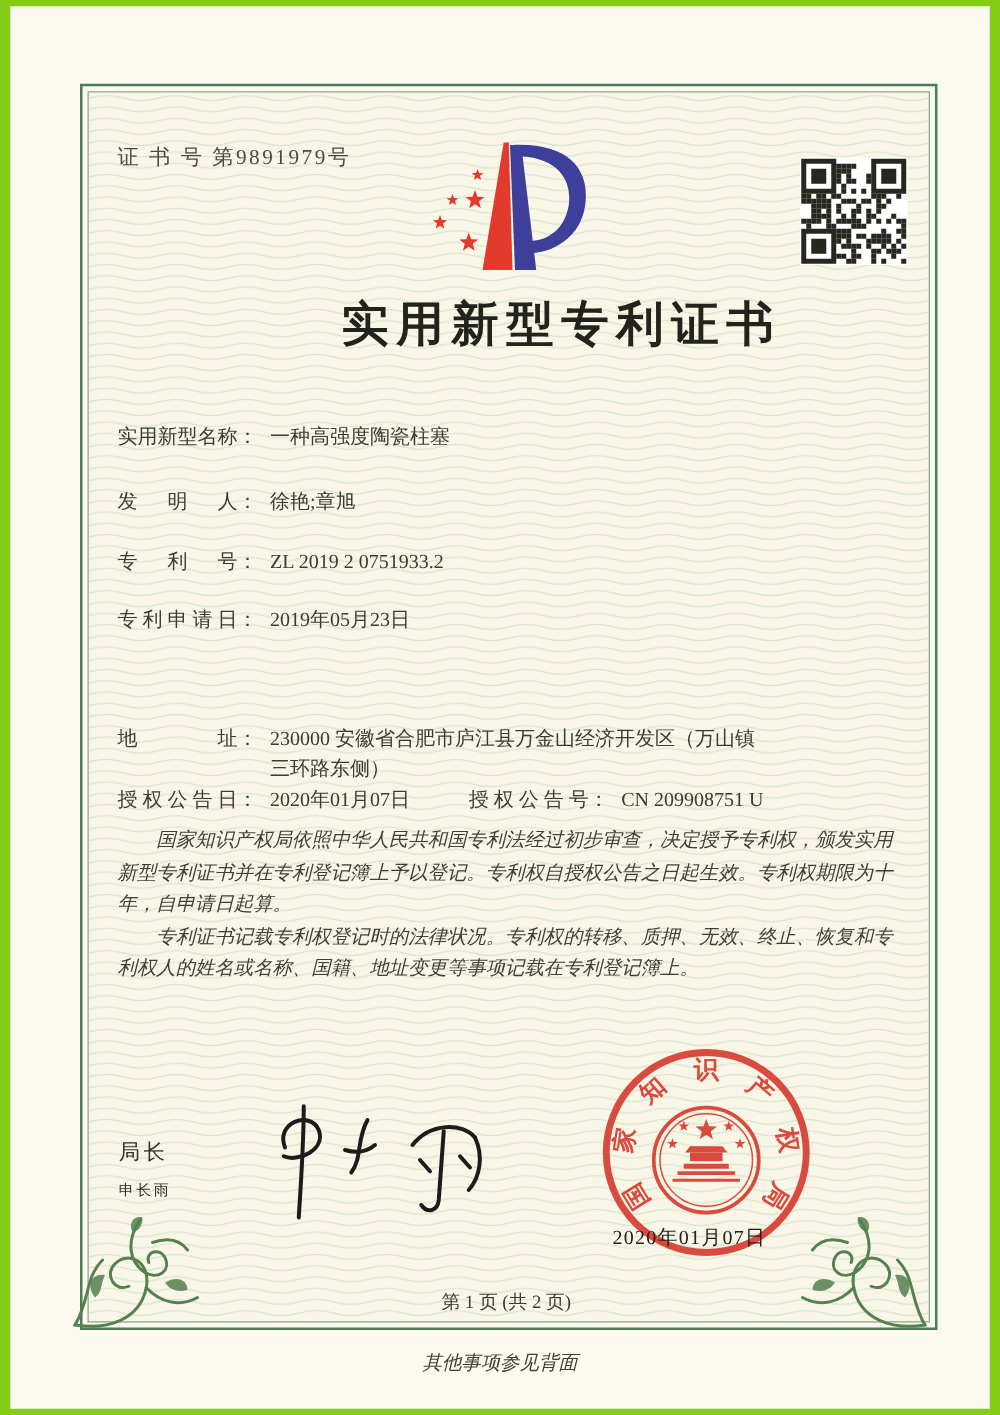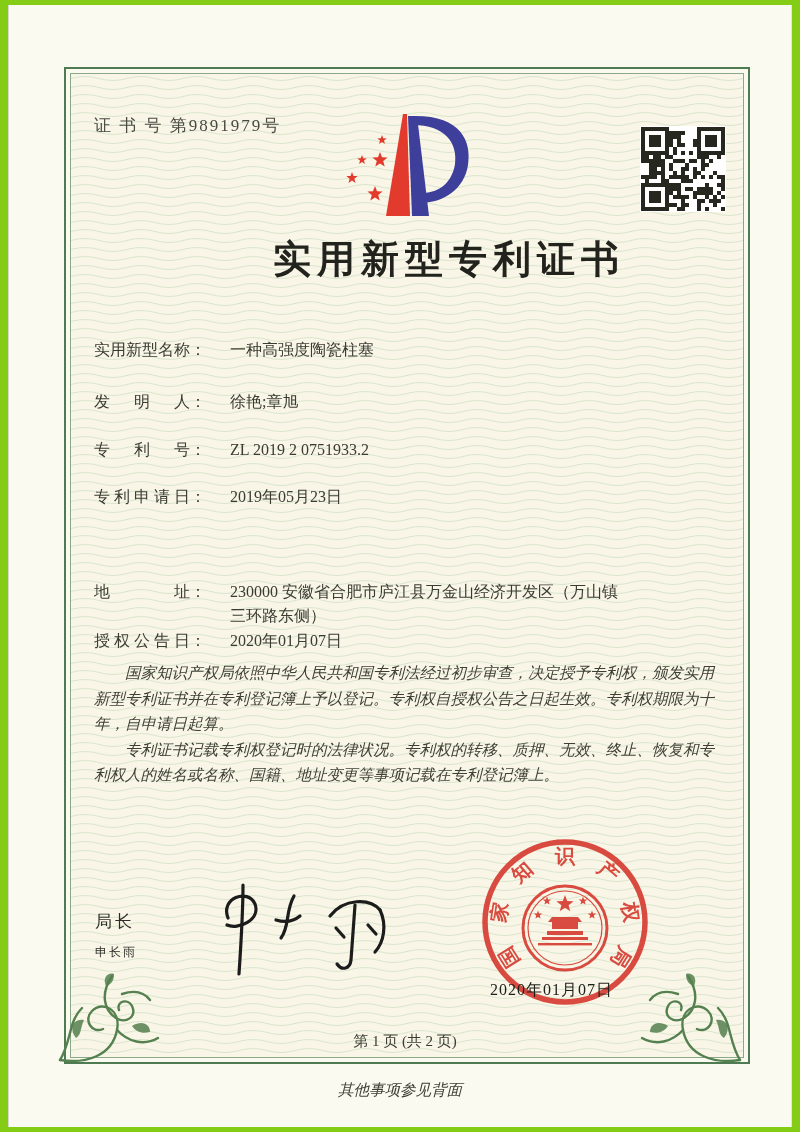--- a/index.html
+++ b/index.html
@@ -13,21 +13,21 @@
   #frame-inner{position:absolute;left:4px;top:4px;right:4px;bottom:4px;
                border:1px solid #8aa986;background:#f9f6e7;}
   #waves-svg{position:absolute;left:0;top:0;width:100%;height:100%;}
   .abs{position:absolute;}
   #cert-number{left:94px;top:114px;font-size:17px;letter-spacing:2px;color:#4a4a42;}
   #title{left:64px;top:234px;width:682px;text-align:center;font-size:38px;font-weight:bold;
          letter-spacing:6px;color:#23231e;margin-left:44px;}
   .field-row{left:94px;width:640px;font-size:16px;line-height:1.5;color:#3b3b32;}
   .lbl{display:inline-block;width:96px;text-align:justify;text-align-last:justify;vertical-align:top;}
   .colon{display:inline-block;vertical-align:top;}
-  .val{display:inline-block;vertical-align:top;margin-left:20px;white-space:pre-line;max-width:505px;}
+  .val{display:inline-block;vertical-align:top;margin-left:6px;white-space:pre-line;max-width:505px;}
   #grant-row .val{max-width:170px;}
   #grant-no-group{position:absolute;left:281px;top:0;}
   .para-wrap{left:94px;top:660px;width:624px;font-size:15.5px;line-height:25.5px;
              font-style:italic;color:#3f3f35;}
   .para-wrap p{margin:0;text-indent:2em;}
   #signer-title{left:95px;top:910px;font-size:17px;letter-spacing:3px;color:#2e2e28;}
   #signer-name{left:95px;top:944px;font-size:12px;letter-spacing:2px;color:#2e2e28;}
   #signature-svg{left:212px;top:880px;}
   #seal-svg{left:458px;top:828px;}
   #seal-date{left:490px;top:980px;font-size:16px;letter-spacing:1px;color:#1e1e1a;z-index:5;}
@@ -243,20 +243,24 @@
     <span class="val">2019年05月23日</span>
   </div>
   <div class="abs field-row" style="top:580px">
     <span class="lbl">地址</span><span class="colon">：</span>
     <span class="val">230000 安徽省合肥市庐江县万金山经济开发区（万山镇
 三环路东侧）</span>
   </div>
   <div class="abs field-row" id="grant-row" style="top:629px">
     <span class="lbl">授权公告日</span><span class="colon">：</span>
     <span class="val">2020年01月07日</span>
+    <span id="grant-no-group">
+      <span class="lbl">授权公告号</span><span class="colon">：</span>
+      <span class="val">CN 209908751 U</span>
+    </span>
   </div>
 
   <div class="abs para-wrap">
     <p>国家知识产权局依照中华人民共和国专利法经过初步审查，决定授予专利权，颁发实用新型专利证书并在专利登记簿上予以登记。专利权自授权公告之日起生效。专利权期限为十年，自申请日起算。</p>
     <p>专利证书记载专利权登记时的法律状况。专利权的转移、质押、无效、终止、恢复和专利权人的姓名或名称、国籍、地址变更等事项记载在专利登记簿上。</p>
   </div>
 
   <div class="abs" id="signer-title">局长</div>
   <div class="abs" id="signer-name">申长雨</div>
 

